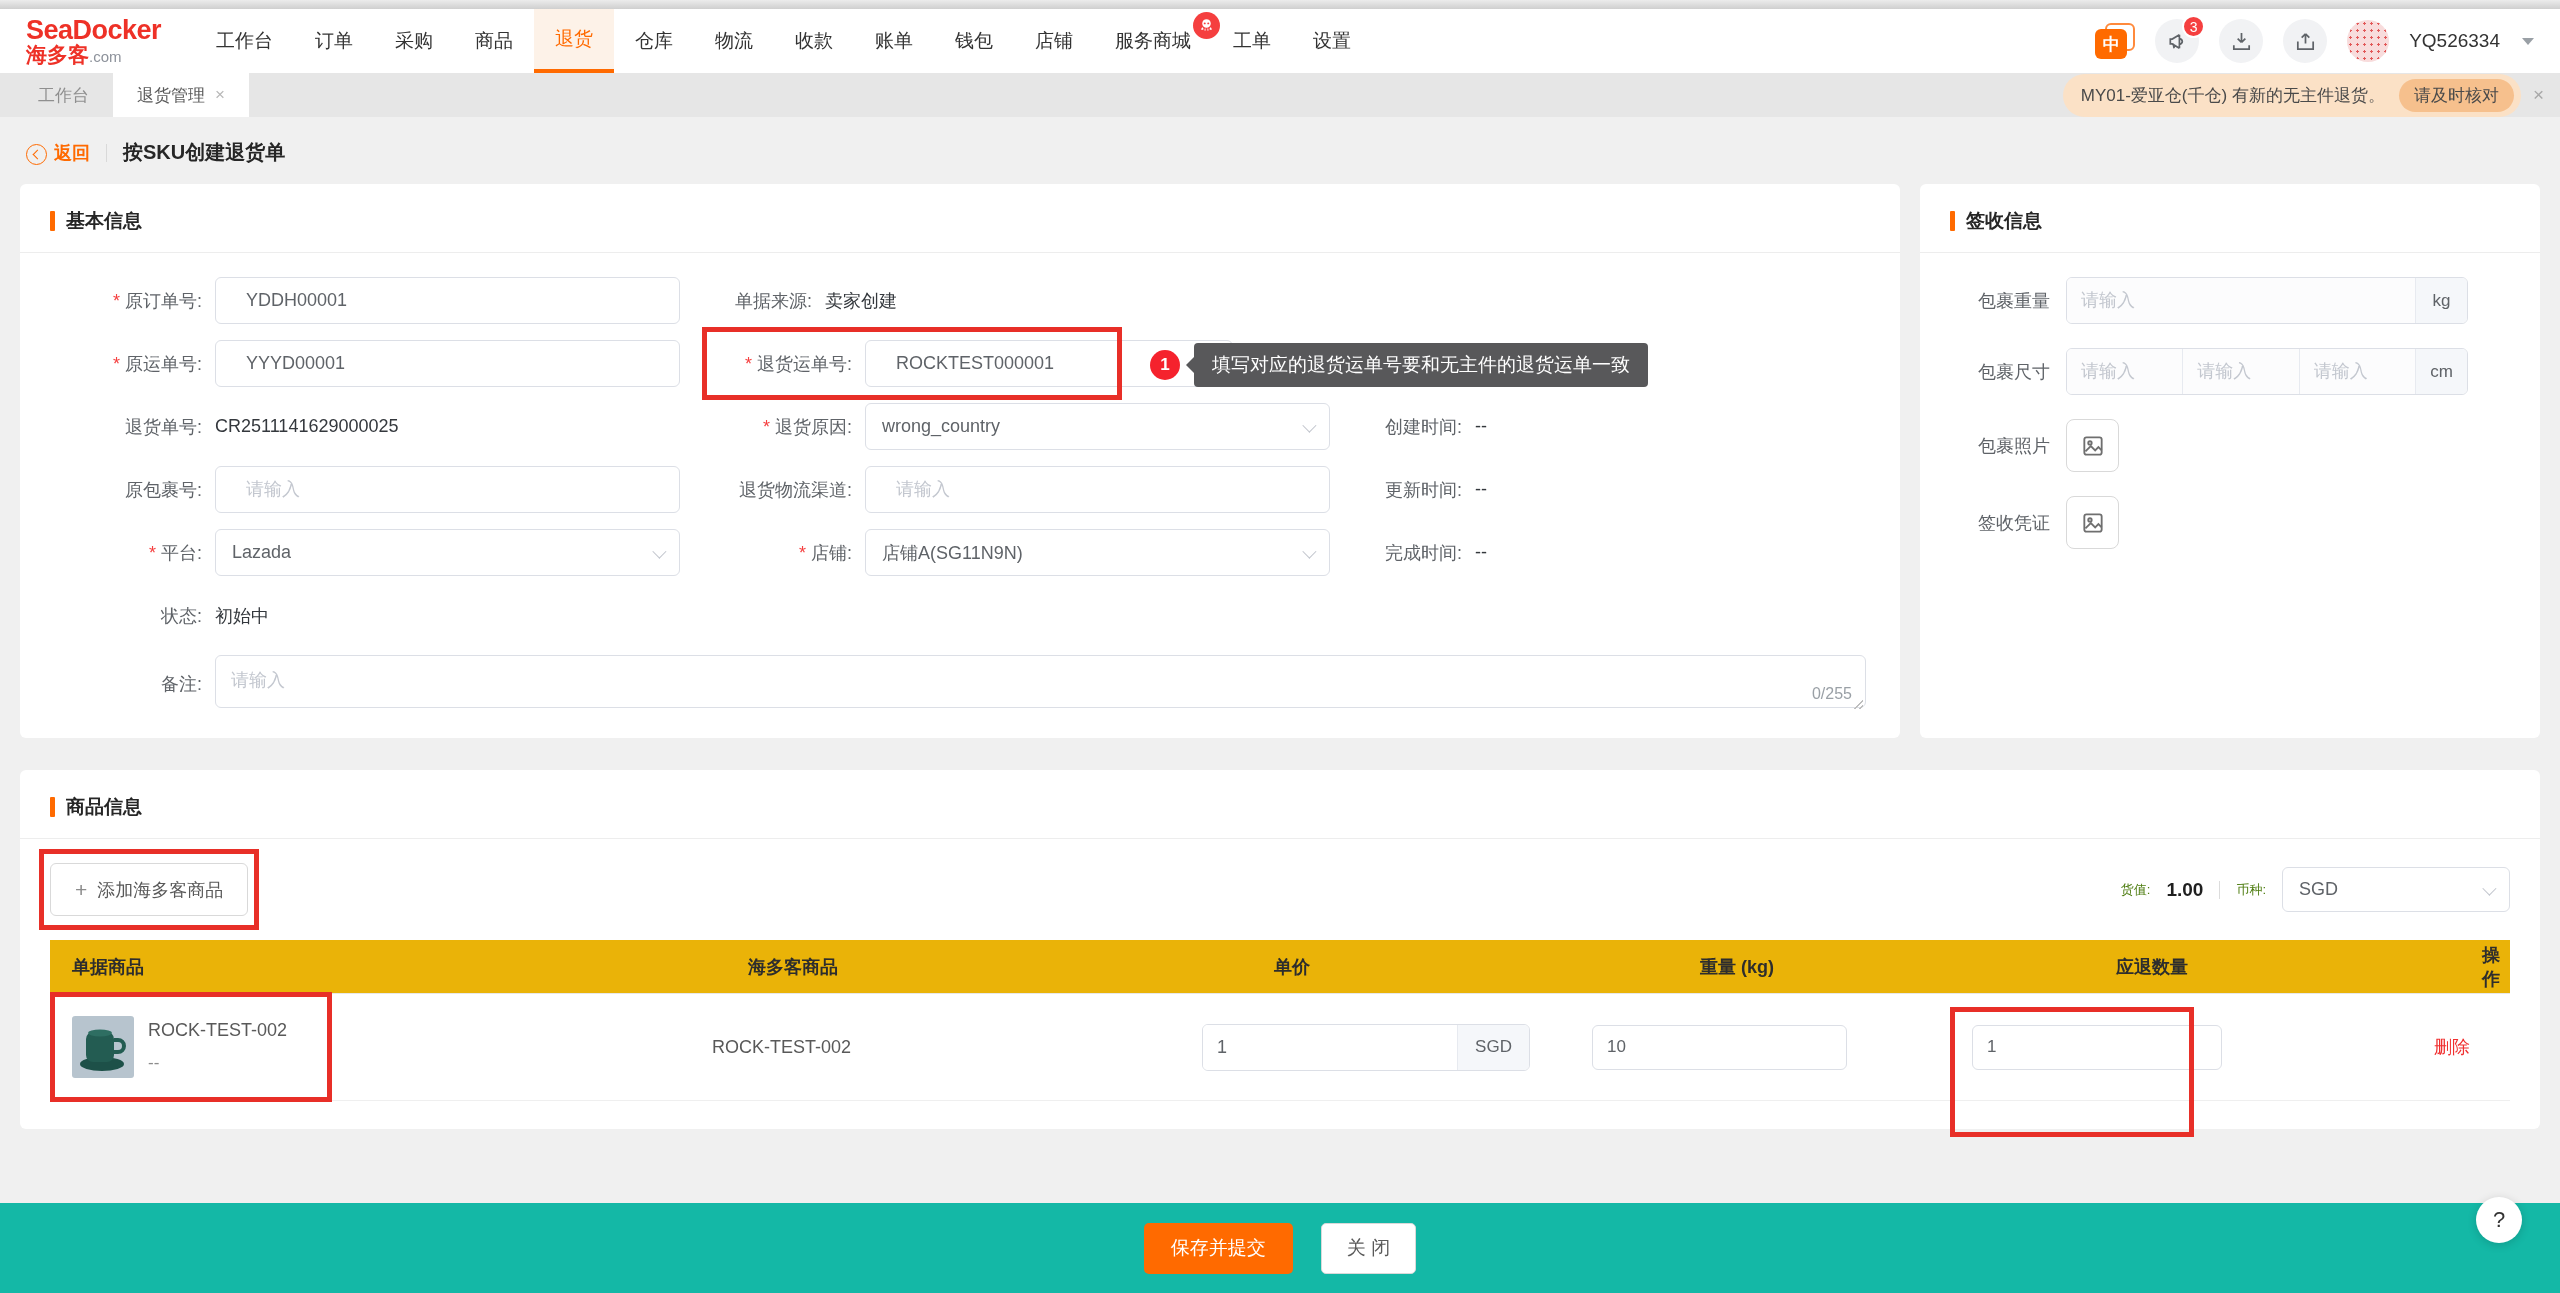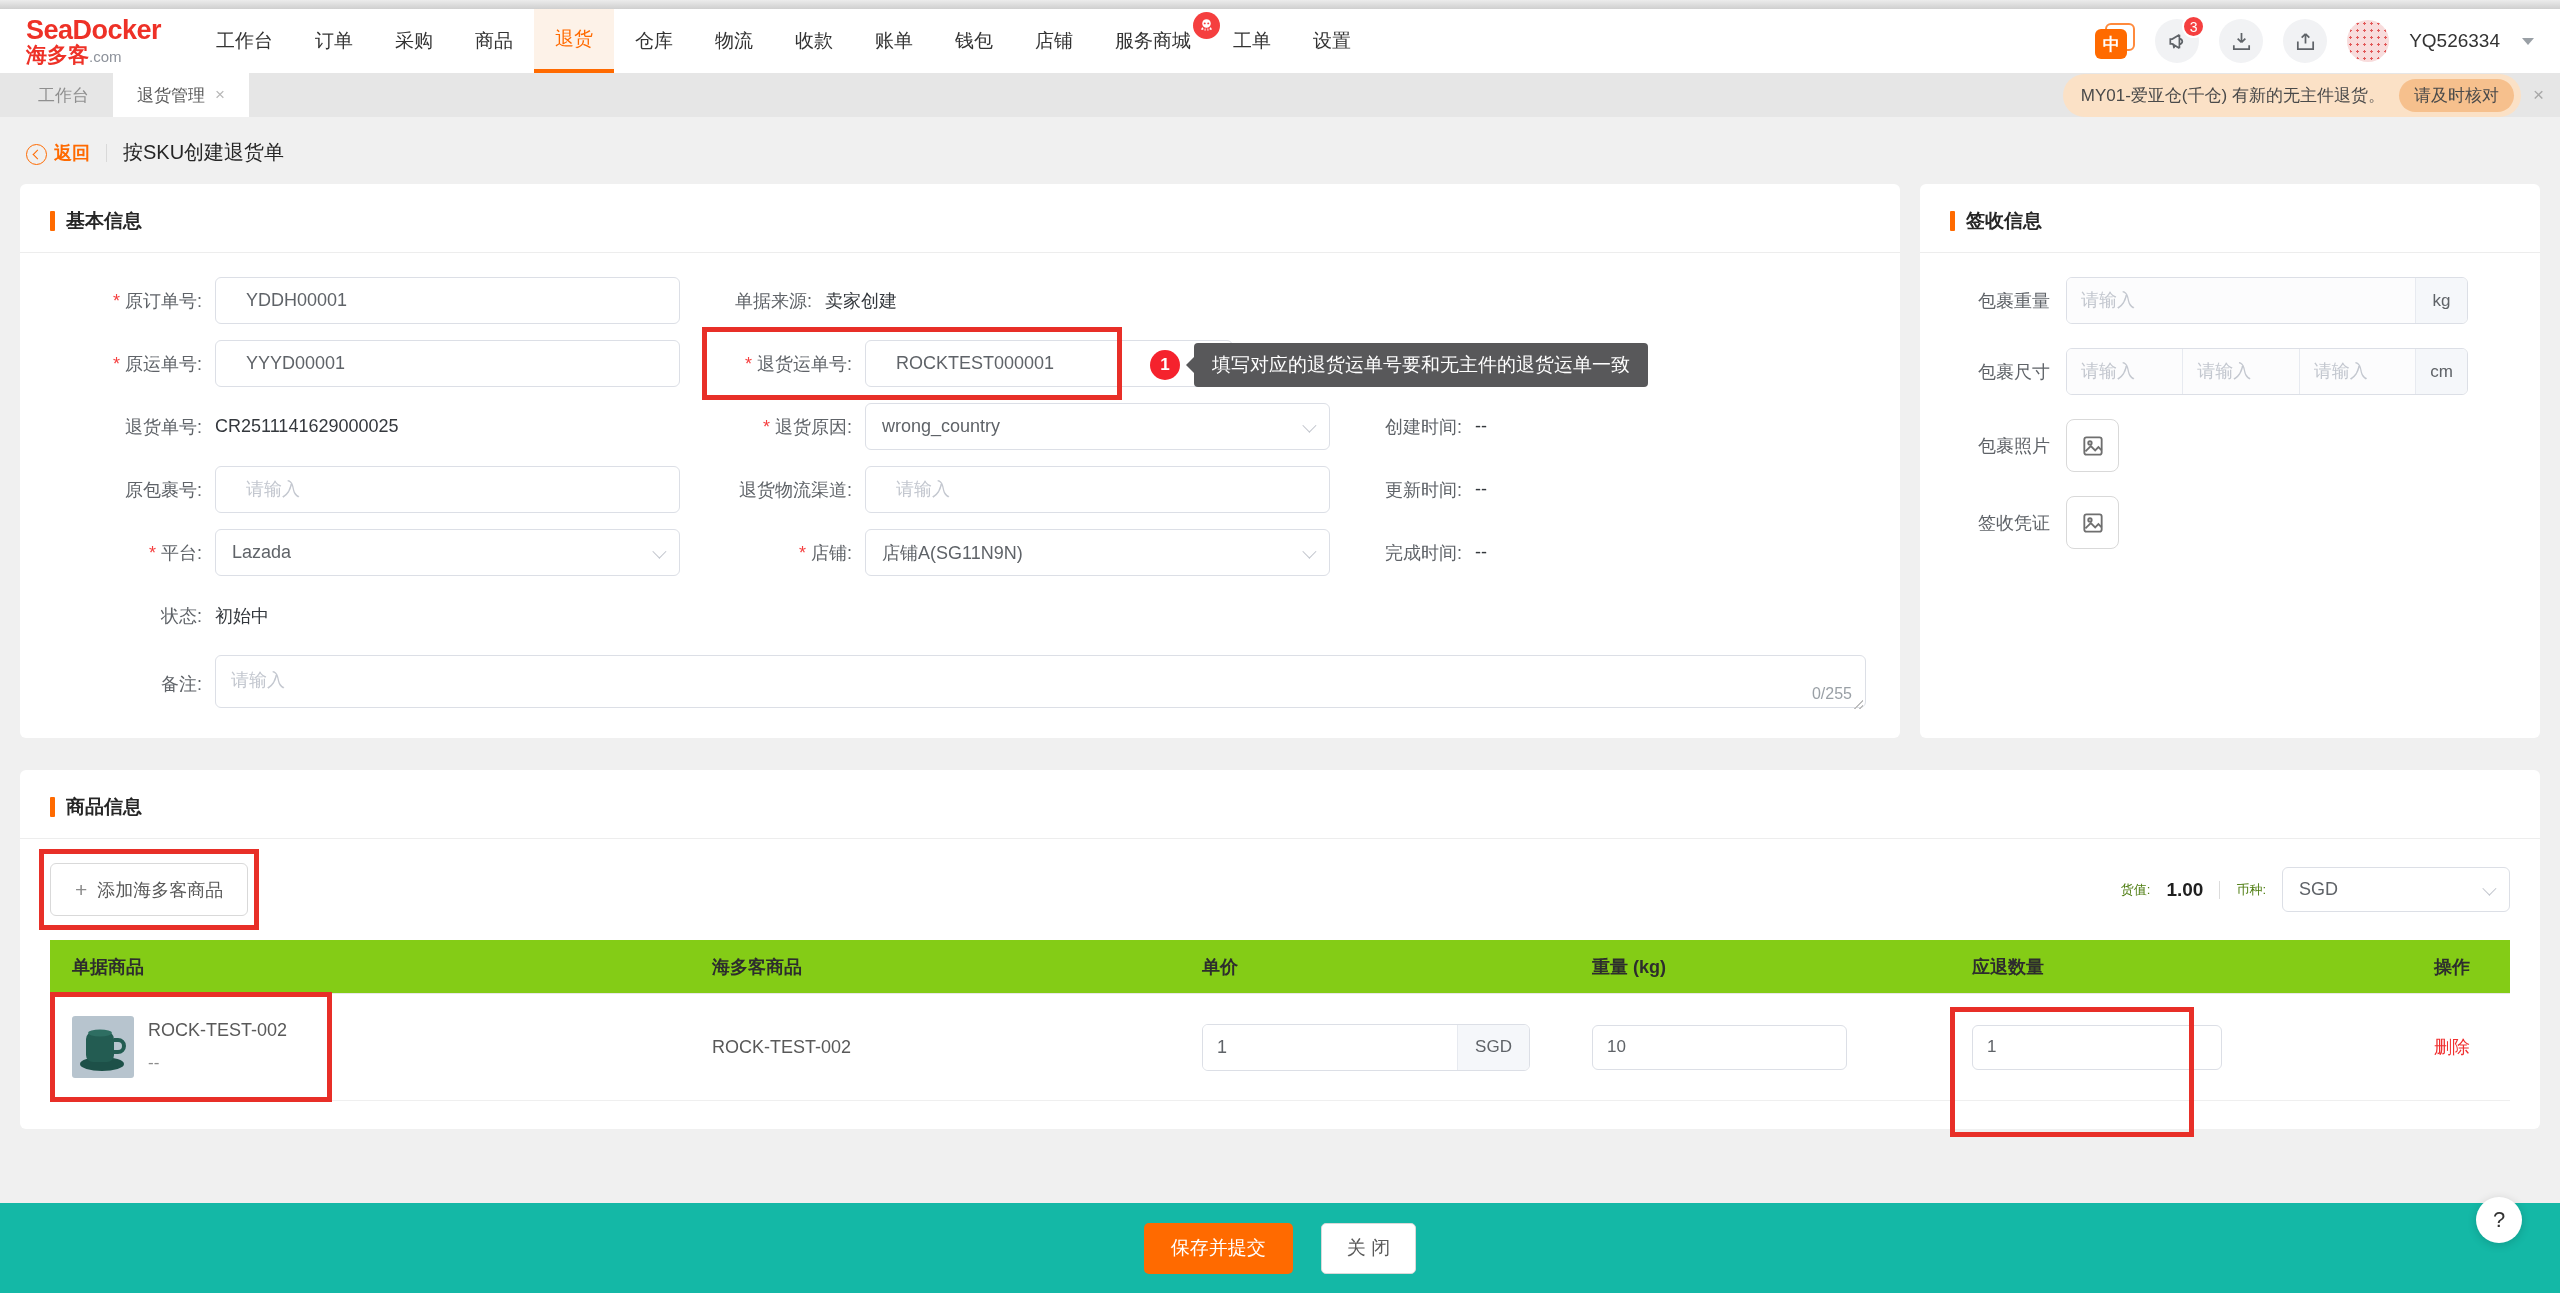--- a/index.html
+++ b/index.html
@@ -53,21 +53,21 @@
 
   
   .main { flex:1; background:#f0f0f0; overflow:hidden; }
   .crumb-row { display:flex; align-items:center; gap:16px; padding:22px 26px 18px; }
   .back-link { display:flex; align-items:flex-end; gap:7px; color:#ff6a00; font-size:18px; cursor:pointer;font-weight:bold; }
   .back-circle { width:21px; height:21px; border:1.6px solid #ff6a00; border-radius:50%;
     display:flex; align-items:center; justify-content:center; }
   .back-chev { width:7px; height:7px; border-left:1.8px solid #ff6a00; border-bottom:1.8px solid #ff6a00;
     transform:rotate(45deg); margin-left:2px; }
   .crumb-div { width:1px; height:18px; background:#d9d9d9; }
-  .page-title { font-size:20px; font-weight:normal; color:#262626; }
+  .page-title { font-size:20px; font-weight:bold; color:#262626; }
 
   .cards-row { display:flex; gap:20px; padding:0 20px; align-items:stretch; }
   .card { background:#fff; border-radius:6px; }
   .card.basic { flex:1; padding:24px 30px 26px; position:relative; }
   .card.sign { width:620px; flex:none; padding:24px 30px; }
   .sec-head { display:flex; align-items:center; gap:11px; }
   .sec-bar { width:5px; height:20px; background:#ff6a00; border-radius:1px; }
   .sec-title { font-size:19px; font-weight:bold; color:#262626; }
   .sec-div { height:1px; background:#ededed; margin:18px -30px 24px; }
 
@@ -116,22 +116,22 @@
   .add-wrap { position:relative; }
   .add-btn { height:53px; border:1px solid #d9d9d9; border-radius:6px; background:#fff; padding:0 24px;
     display:flex; align-items:center; gap:10px; font-size:18px; color:#595959; cursor:pointer; }
   .plus { color:#8c8c8c; font-size:21px; }
   .tr-right { margin-left:auto; display:flex; align-items:center; gap:16px; }
   .kv-label { font-size:13px; color:#4d7c0f; }
   .kv-value { font-size:19px; font-weight:bold; color:#1f1f1f; }
   .v-div { width:1px; height:18px; background:#dcdcdc; }
   .select.small { width:228px; height:45px; }
 
-  .thead { display:flex; align-items:center; background:#84cc16; height:54px; padding:0 22px;
-    font-size:18px; font-weight:bold; color:#2d2d2d; border-bottom:1px solid #e8e8e8; }
+  .thead { display:flex; align-items:center; background:#eab308; height:54px; padding:0 22px;
+    font-size:18px; font-weight:bold; color:#2d2d2d; border-bottom:1px solid #e8e8e8;gap:36px; }
   .trow { display:flex; align-items:center; padding:22px 22px; border-bottom:1px solid #efefef; }
   .c1 { width:640px; flex:none; } .c2 { width:490px; flex:none; } .c3 { width:390px; flex:none; }
   .c4 { width:380px; flex:none; } .c5 { width:330px; flex:none; }
   .c6 { flex:1; text-align:right; padding-right:18px; }
   .prod-cell { display:flex; align-items:flex-start; gap:14px; position:relative; width:300px; }
   .prod-img { width:62px; height:62px; border-radius:3px; overflow:hidden; flex:none; }
   .prod-name { font-size:18px; color:#595959; margin-top:4px; }
   .prod-sub { font-size:17px; color:#8c8c8c; margin-top:12px; }
   .cell-input { height:45px; border:1px solid #dcdfe6; border-radius:6px; padding:0 14px; font-size:17px;
     color:#5f6368; outline:none; background:#fff; font-family:inherit; }

